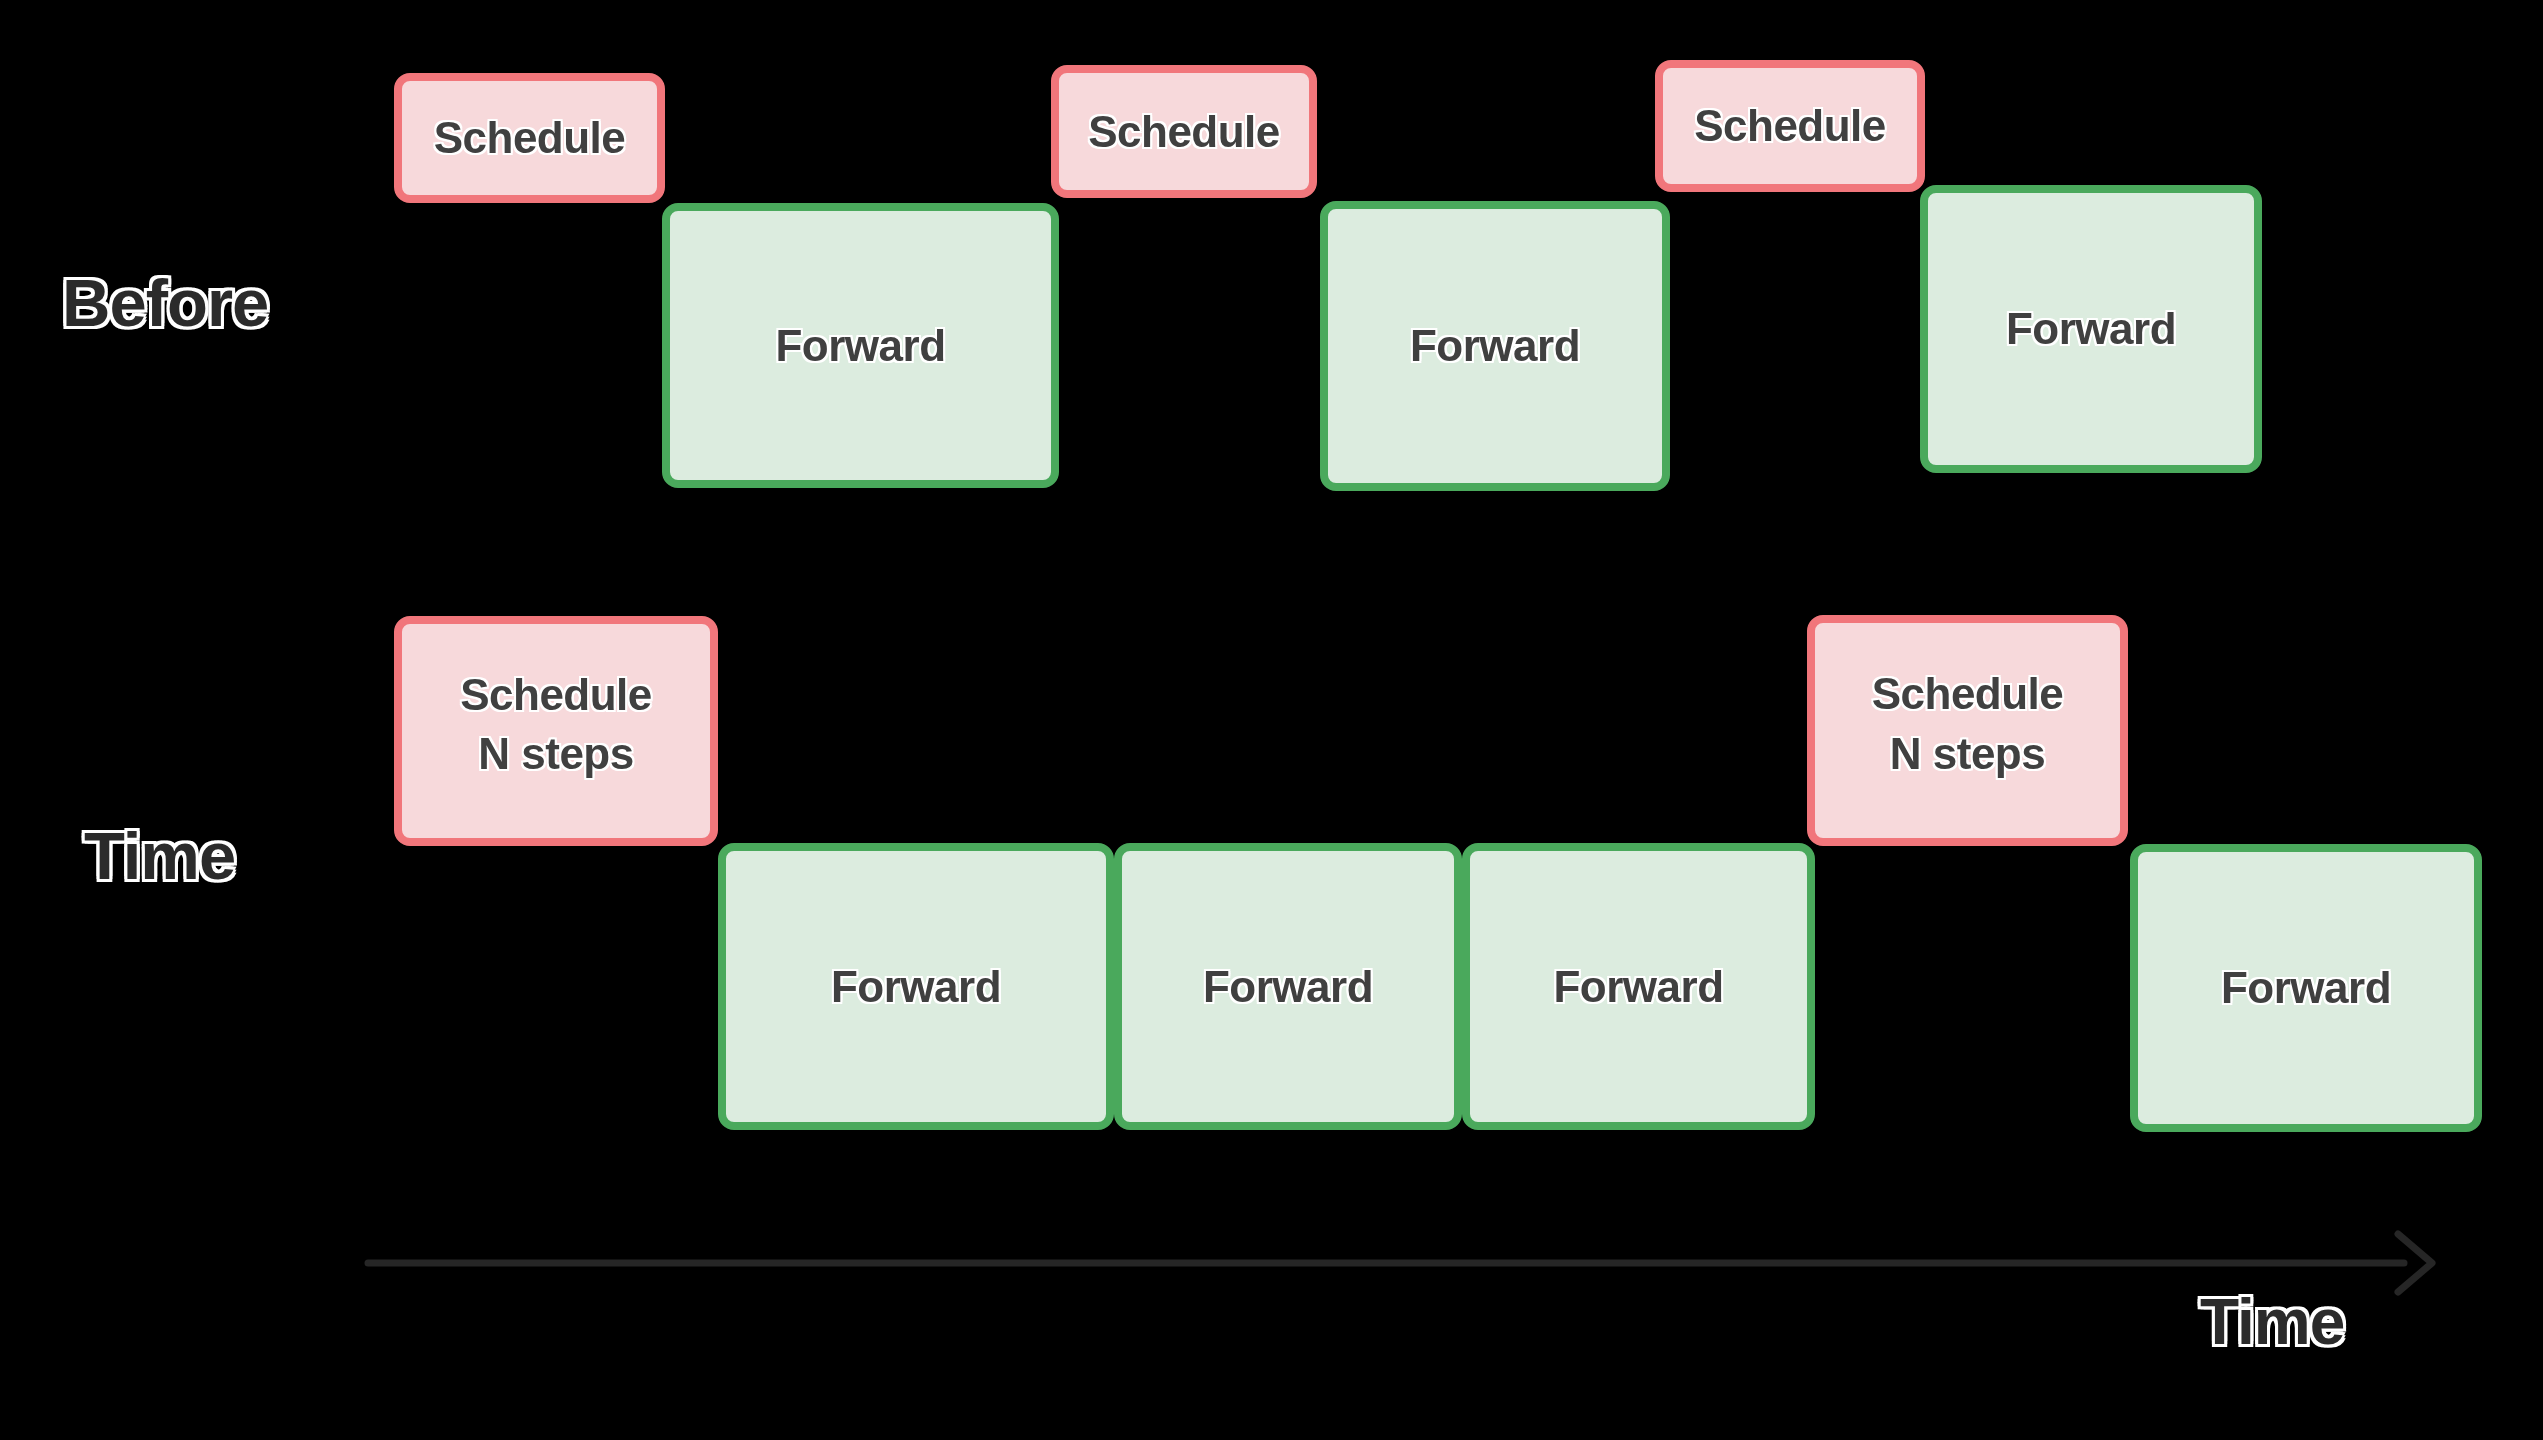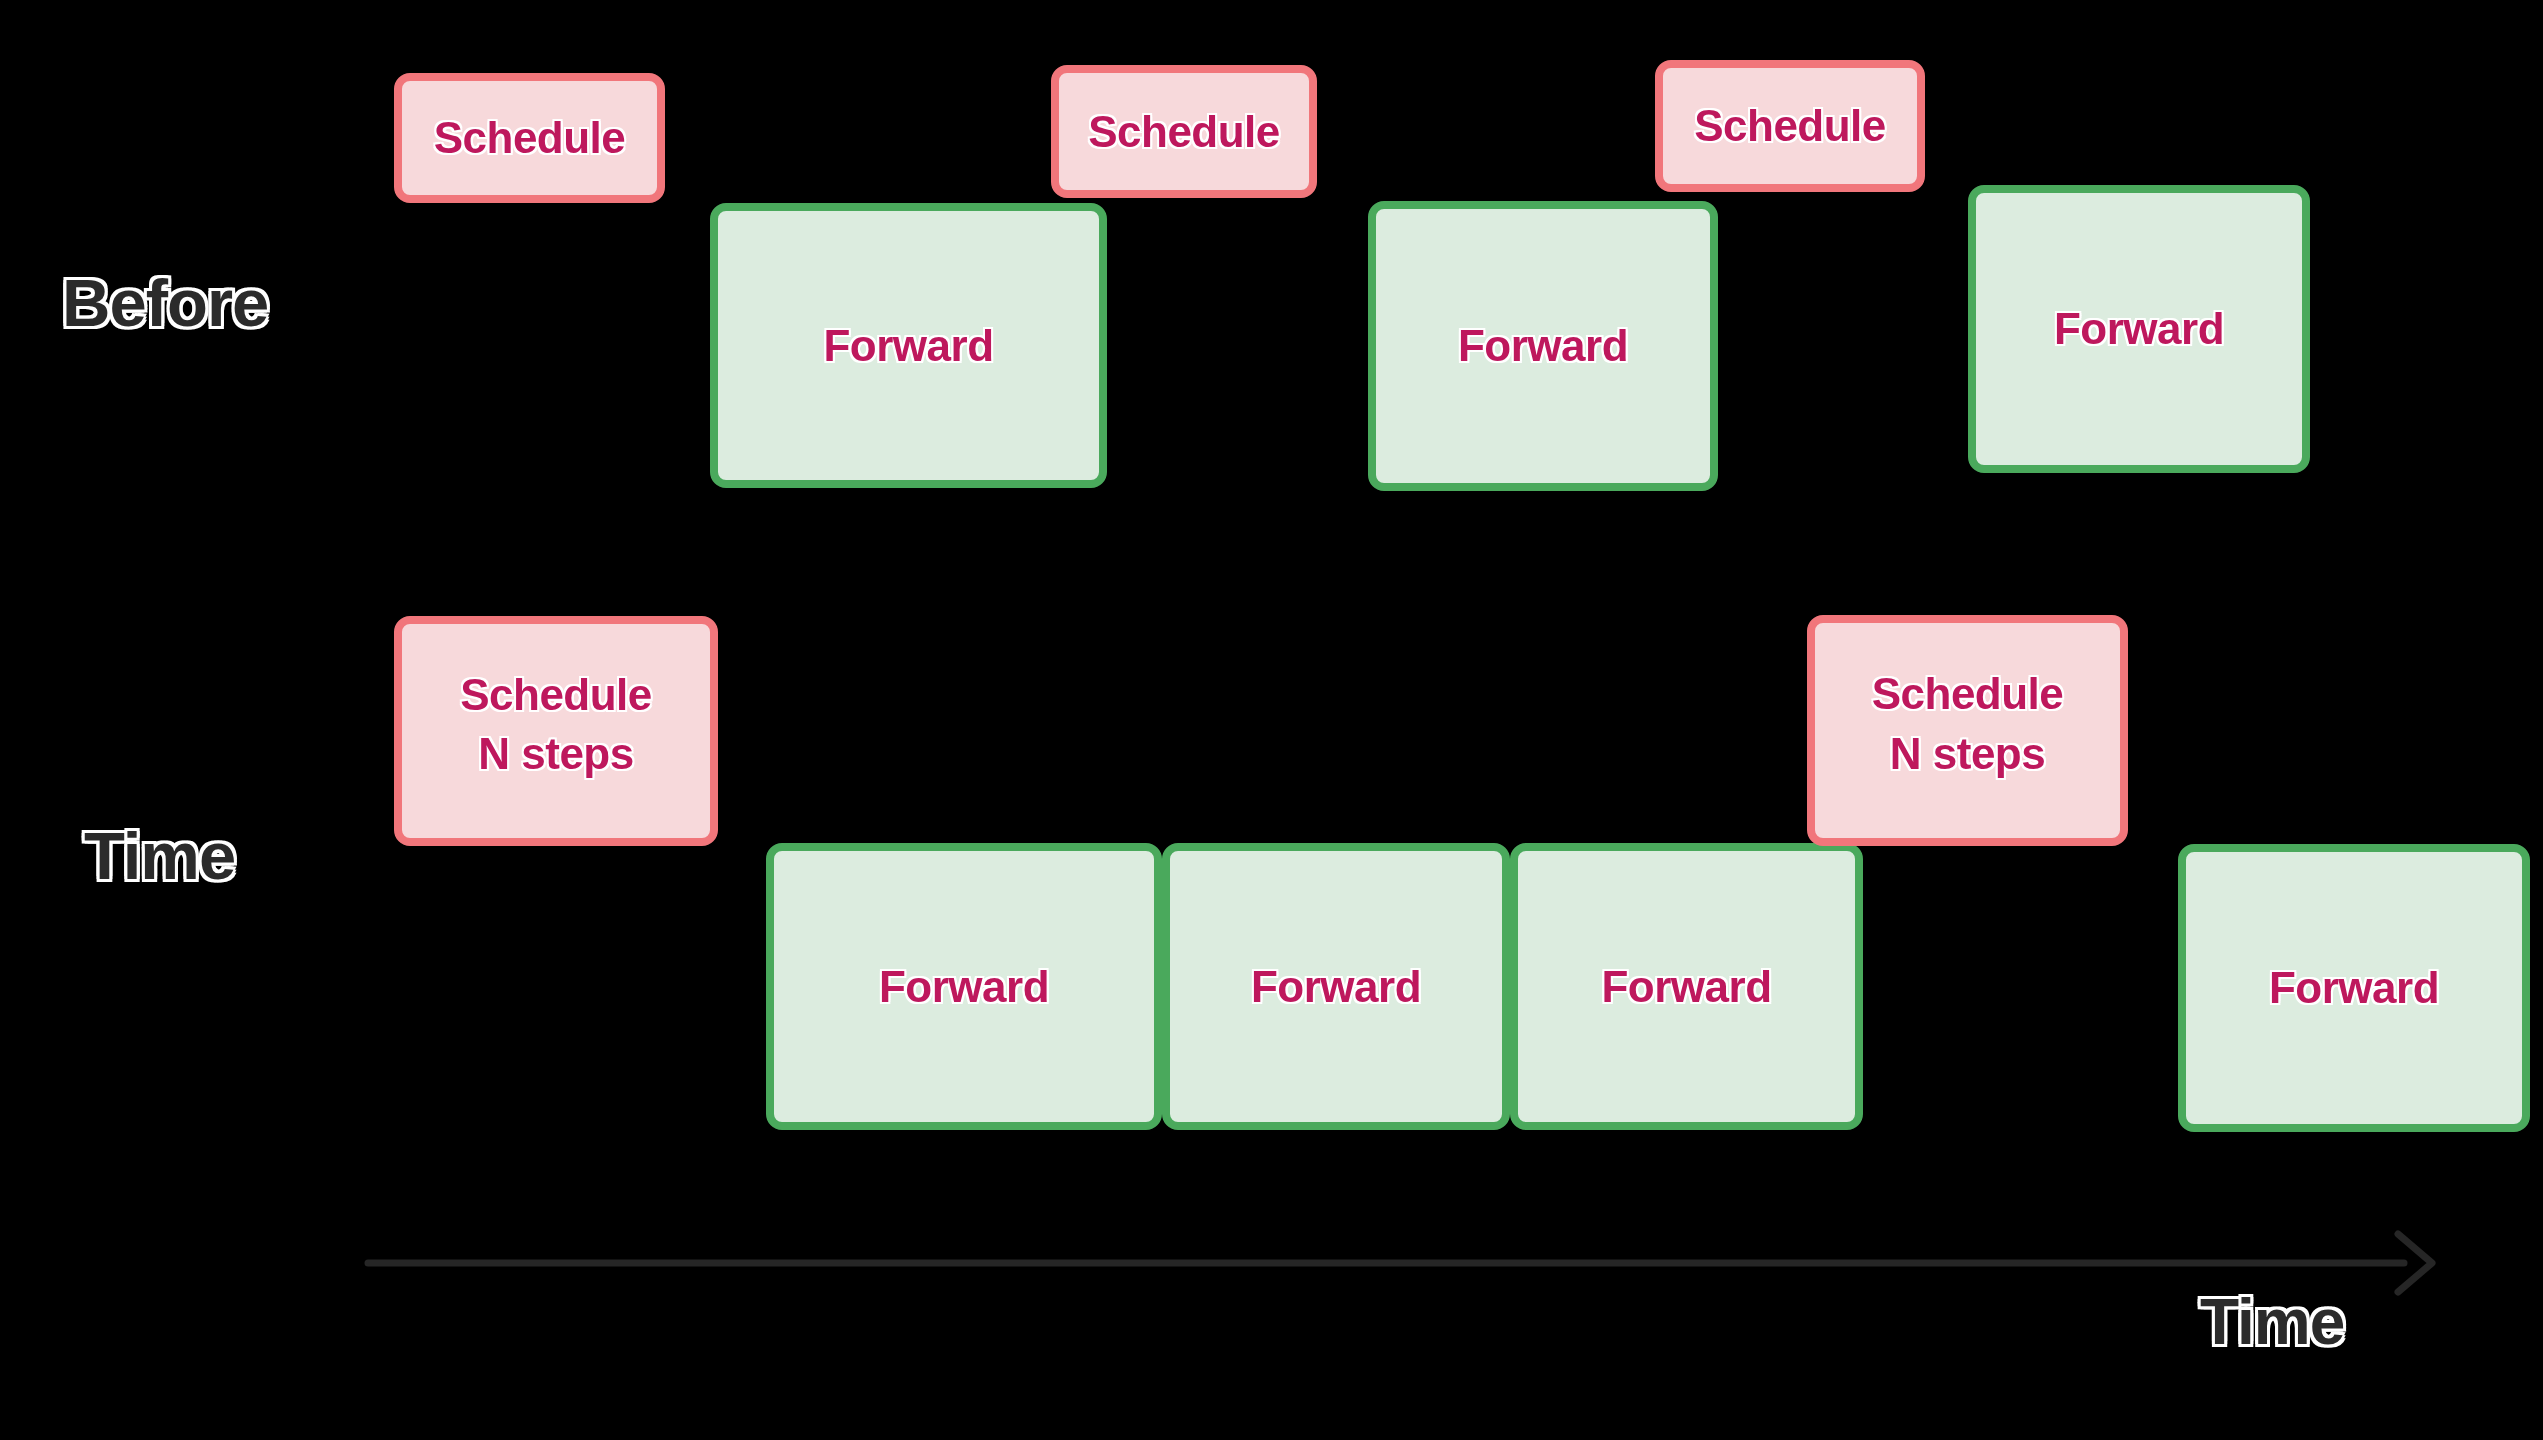--- a/index.html
+++ b/index.html
@@ -22,40 +22,39 @@
     box-sizing: border-box;
     border-radius: 16px;
     display: flex;
     flex-direction: column;
     align-items: center;
     justify-content: center;
     text-align: center;
     font-weight: 700;
     font-size: 44px;
     letter-spacing: -0.5px;
-    color: #be185d;
+    color: #404040;
     line-height: 1.35;
   }
   .box span {
     text-shadow:
       -2px -2px 0 #ffffff, 2px -2px 0 #ffffff,
       -2px  2px 0 #ffffff, 2px  2px 0 #ffffff,
       -2px  0   0 #ffffff, 2px  0   0 #ffffff,
        0   -2px 0 #ffffff, 0    2px 0 #ffffff;
   }
   .schedule {
     background: #f7d9db;
     border: 8px solid #f1767b;
     z-index: 1;
   }
   .forward {
     background: #dcecdf;
     border: 8px solid #4aa95c;
     z-index: 2;
-    margin-left: 48px;
   }
   .schedule.nsteps {
     z-index: 3;
     padding-bottom: 14px;
   }
 
   
   .row-label, .axis-label {
     position: absolute;
     font-weight: 700;

